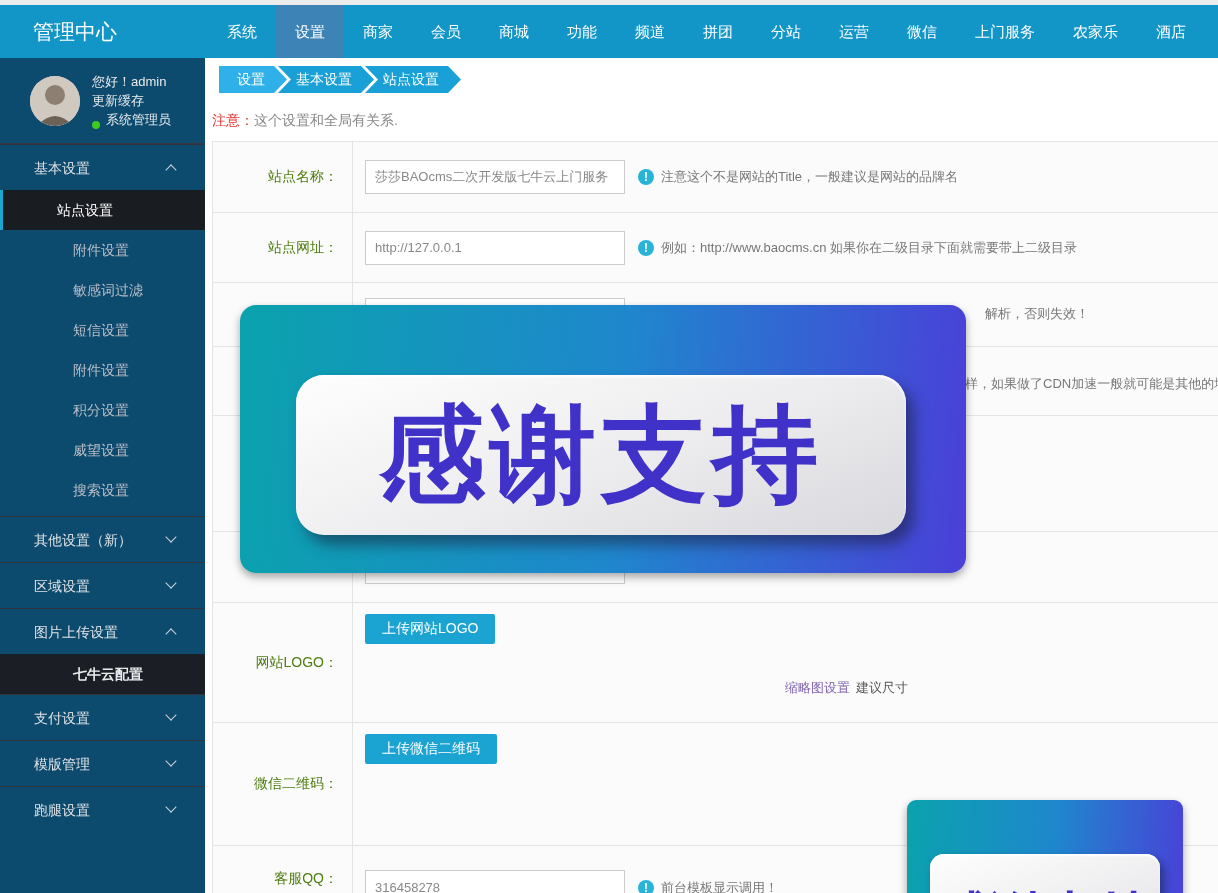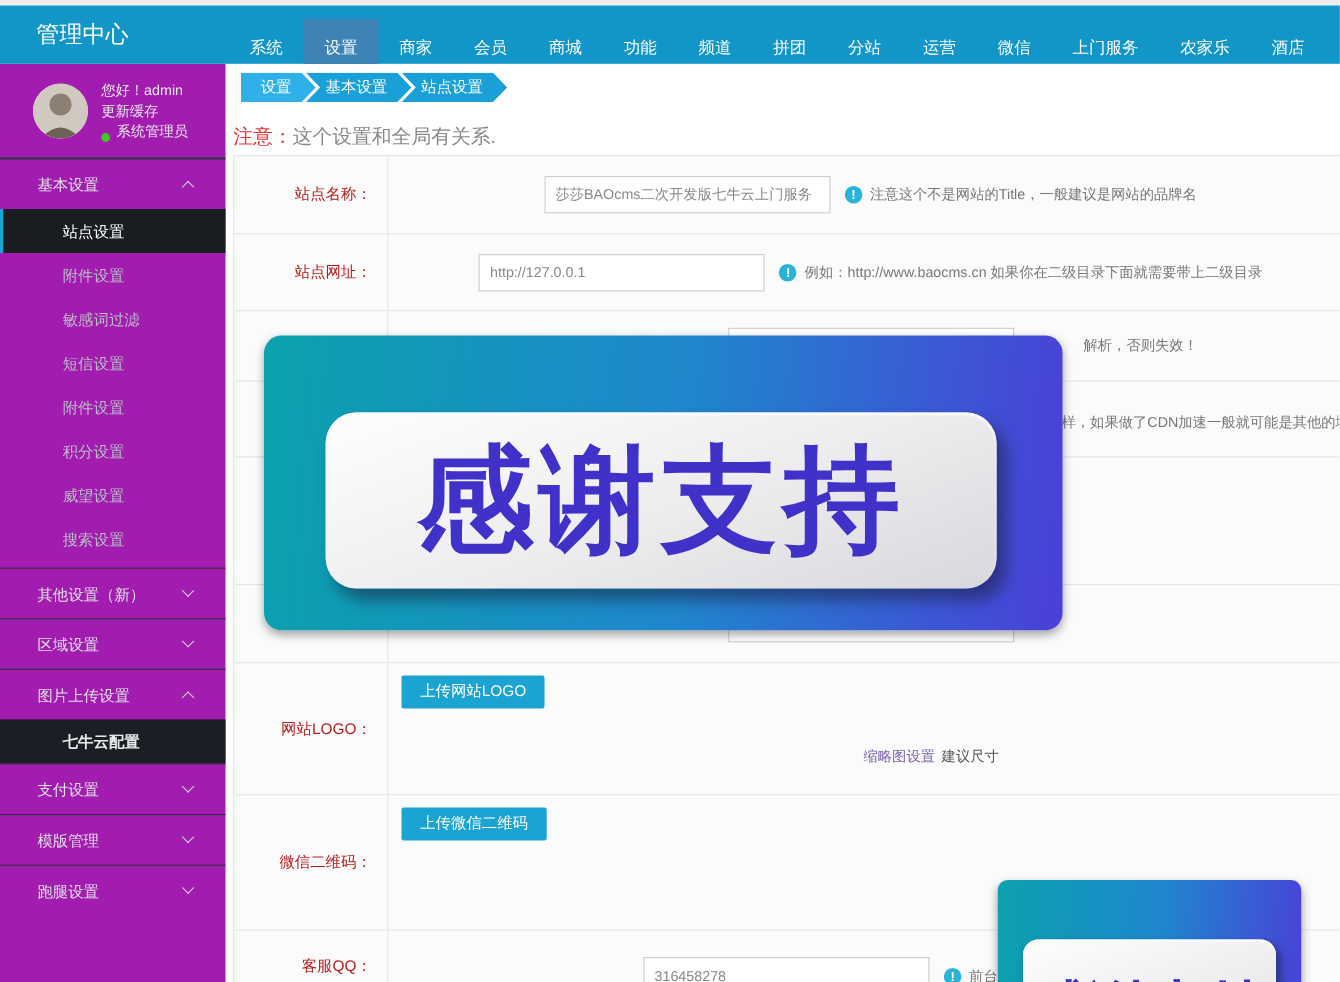--- a/index.html
+++ b/index.html
@@ -4,68 +4,68 @@
 <style>
   * { margin:0; padding:0; box-sizing:border-box; }
   html,body { width:1218px; height:893px; overflow:hidden;
     font-family:"Liberation Sans","DejaVu Sans",sans-serif; background:#fff; }
 
   
   .top-strip { position:absolute; left:0; top:0; width:100%; height:5px; background:#ececec; }
   .header { position:absolute; left:0; top:5px; width:100%; height:53px; background:#1295c7; z-index:10; }
   .header-title { position:absolute; left:33px; top:0; line-height:53px; color:#fff; font-size:21px; }
   .nav { position:absolute; left:208px; top:0; height:53px; display:flex; }
-  .nav-item { line-height:53px; padding:0 19px; color:#fff; font-size:15px; cursor:pointer;margin-top:12px; }
+  .nav-item { line-height:53px; padding:0 19px; color:#fff; font-size:15px; cursor:pointer; }
   .nav-item.active { background:#3e83b5; }
 
   
-  .sidebar { position:absolute; left:0; top:58px; width:205px; bottom:0; background:#a21caf; z-index:5; }
+  .sidebar { position:absolute; left:0; top:58px; width:205px; bottom:0; background:#0c4a6e; z-index:5; }
   .profile { display:flex; align-items:center; padding:14px 0 14px 30px; border-bottom:1px solid #34383f; }
   .avatar { width:50px; height:50px; border-radius:50%; background:#d8d4cd; overflow:hidden; flex:0 0 50px; }
   .profile-text { margin-left:12px; font-size:13px; color:#e8eaec; line-height:19px; }
   .profile-row { display:flex; align-items:flex-end; }
   .dot { width:8px; height:8px; border-radius:50%; background:#3ecb1e; margin-right:6px; display:inline-block; }
   .cache-link { color:#e8eaec; cursor:pointer; }
 
   .menu-group { position:relative; height:46px; line-height:46px; padding-left:34px;
     color:#dfe2e6; font-size:14px; border-top:1px solid #30343b; cursor:pointer; }
   .menu-group:first-of-type { border-top:none; }
   .chev { position:absolute; right:30px; top:19px; width:8px; height:8px;
     border-right:1.5px solid #cfd3d8; border-bottom:1.5px solid #cfd3d8; }
   .chev.down { transform:rotate(45deg); top:16px; }
   .chev.up { transform:rotate(-135deg); top:21px; }
-  .submenu-item { position:relative; height:40px; line-height:40px; padding-left:57px;
+  .submenu-item { position:relative; height:40px; line-height:40px; padding-left:73px;
     color:#b9bec7; font-size:14px; cursor:pointer; }
   .submenu-item.active { background:#191c21; color:#fff; border-left:3px solid #19a7d2; padding-left:54px; }
   .submenu-item.dark { background:#1b1e24; color:#e8eaec;font-weight:bold; }
   .submenu-wrap { padding-bottom:6px; }
 
   
   .content { position:absolute; left:205px; top:58px; right:0; bottom:0; background:#fff; }
 
   .breadcrumb { position:absolute; left:14px; top:8px; display:flex; }
   .crumb { height:27px; line-height:27px; color:#fff; font-size:14px; padding:0 22px 0 18px;
     background:#18a0d7; cursor:pointer; margin-right:-9px;
     clip-path:polygon(0 0, calc(100% - 13px) 0, 100% 50%, calc(100% - 13px) 100%, 0 100%, 13px 50%);
     filter:drop-shadow(2px 0 0 #fff); }
   .crumb.first { background:#2fb0e8;
     clip-path:polygon(0 0, calc(100% - 13px) 0, 100% 50%, calc(100% - 13px) 100%, 0 100%); }
 
-  .notice { position:absolute; left:7px; top:54px; font-size:18px; color:#888; }
+  .notice { position:absolute; left:7px; top:54px; font-size:14px; color:#888; }
   .notice b { color:#e63333; font-weight:normal; }
 
   
   .form-table { position:absolute; left:7px; top:83px; right:0; background:#fbfbfb;
     border-top:1px solid #e4e4e4; border-left:1px solid #e4e4e4; }
   .row { position:relative; display:flex; border-bottom:1px solid #e4e4e4; }
   .r1{height:71px} .r2{height:70px} .r3{height:64px} .r4{height:69px} .r5{height:116px}
   .r6{height:71px} .r7{height:120px} .r8{height:123px} .r9{height:130px; border-bottom:none;}
   .cell-label { flex:0 0 140px; border-right:1px solid #e4e4e4; display:flex;
-    align-items:center; justify-content:flex-end; padding-right:14px; font-size:14px; color:#b91c1c; }
-  .cell-value { flex:1; display:flex; align-items:center; padding-left:12px; position:relative;justify-content:center; }
+    align-items:center; justify-content:flex-end; padding-right:14px; font-size:14px; color:#4d7c0f; }
+  .cell-value { flex:1; display:flex; align-items:center; padding-left:12px; position:relative; }
   .cell-value.col { flex-direction:column; align-items:flex-start; justify-content:flex-start; padding-top:11px; }
   .cell-label.top, .cell-value.top { align-items:flex-start; padding-top:24px; }
 
   .txt-input { width:260px; height:34px; border:1px solid #ccc; background:#fff;
     padding:0 9px; font-size:13px; color:#888; font-family:inherit; }
   .hint { display:flex; align-items:center; margin-left:13px; font-size:13px; color:#777; white-space:nowrap; }
   .hint-icon { width:16px; height:16px; border-radius:50%; background:#2ab3d9; color:#fff;
     font-size:12px; font-weight:bold; line-height:16px; text-align:center; margin-right:7px; flex:0 0 16px; }
   .btn { height:30px; padding:0 17px; background:#1ba3d2; color:#fff; font-size:14px;
     border:none; border-radius:2px; cursor:pointer; font-family:inherit; }

